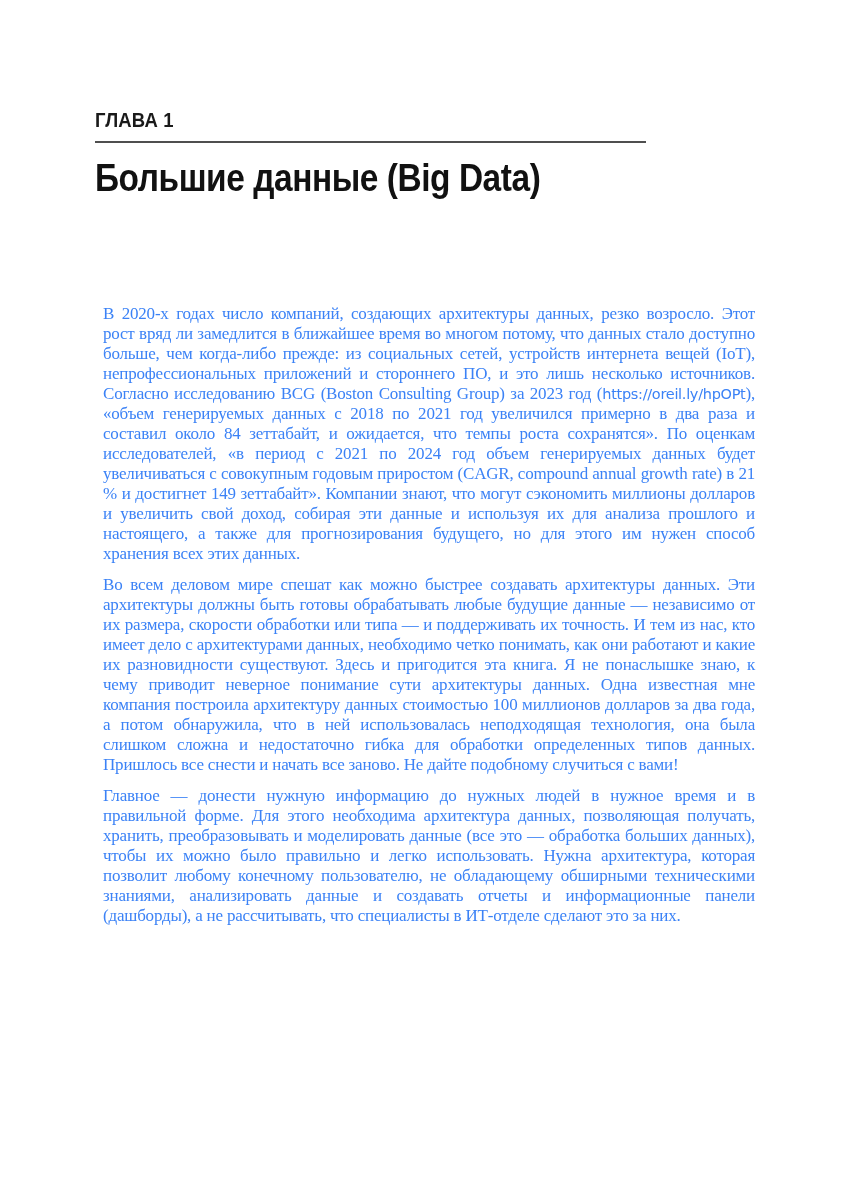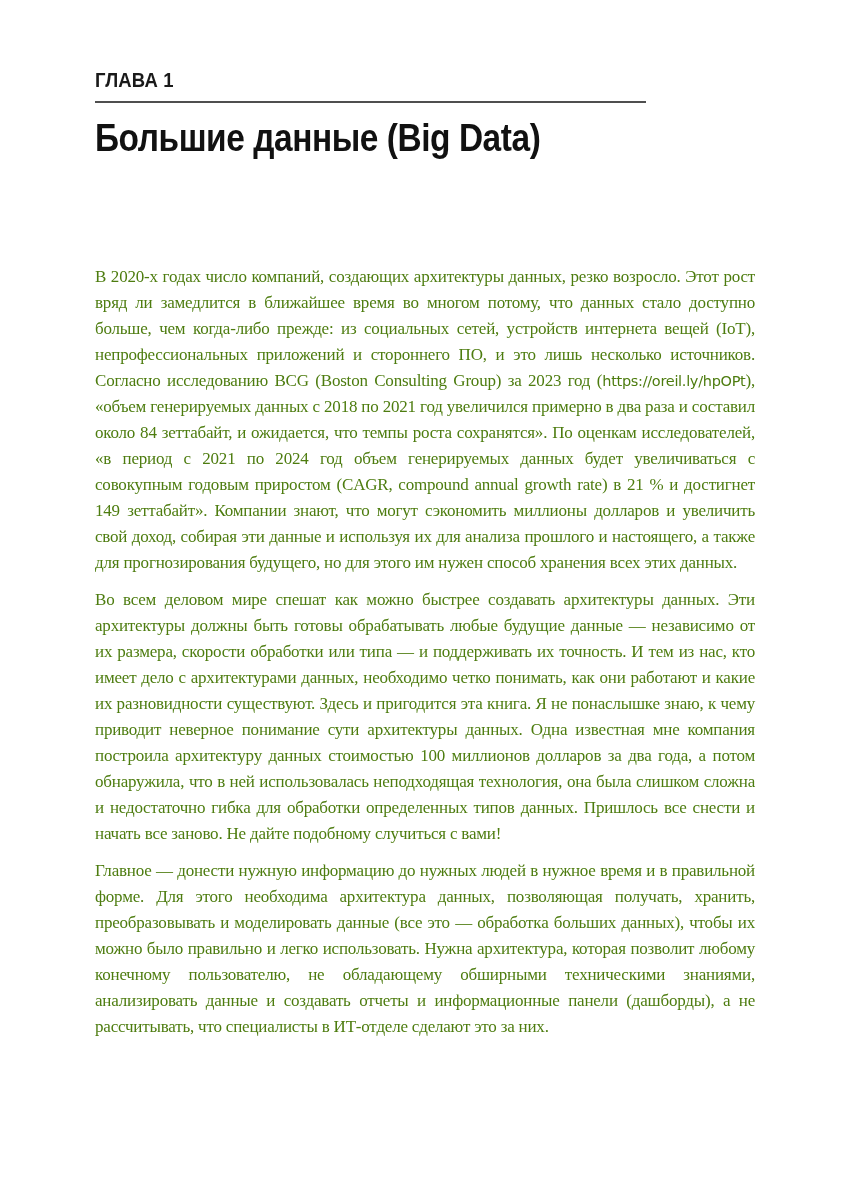--- a/index.html
+++ b/index.html
@@ -11,21 +11,21 @@
       width: 849px;
       height: 1200px;
       overflow: hidden;
       font-family: "Liberation Serif", serif;
       color: #1f1f1f;
     }
     .page {
       box-sizing: border-box;
       width: 740px;
       height: 1200px;
-      padding: 68px 94px 0 95px;
+      padding: 108px 94px 0 95px;
       background: #ffffff;
     }
     .chapter-label {
       font-family: "Liberation Sans", sans-serif;
       font-weight: 700;
       font-size: 21px;
       line-height: 24px;
       letter-spacing: 0.2px;
       color: #1a1a1a;
       transform: scaleX(0.88);
@@ -48,27 +48,27 @@
       color: #111111;
       transform: scaleX(0.88);
       transform-origin: 0 50%;
       white-space: nowrap;
     }
     .body-text {
       margin-top: 104px;
       width: 660px;
     }
     .body-text p {
-      margin: 0 0 11px 0;
+      margin: 0 0 11px 8px;
       font-family: "Liberation Serif", serif;
       font-size: 17px;
-      line-height: 26px;
+      line-height: 20px;
       letter-spacing: -0.2px;
       text-align: justify;
-      color: #4d7c0f;
+      color: #3b82f6;
     }
     .url {
       font-family: "DejaVu Sans", sans-serif;
       font-size: 14.5px;
       letter-spacing: -0.3px;
     }
   </style>
 </head>
 <body>
 

